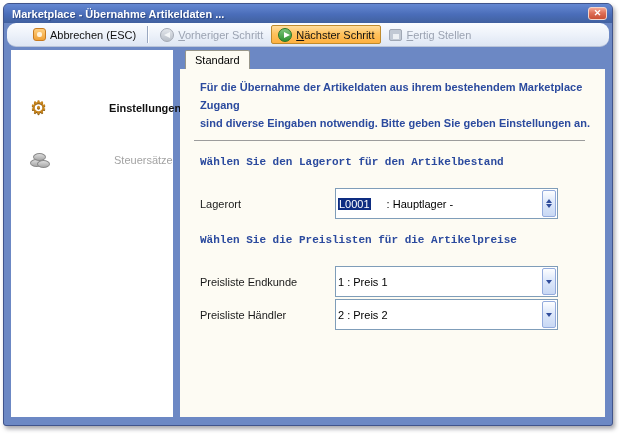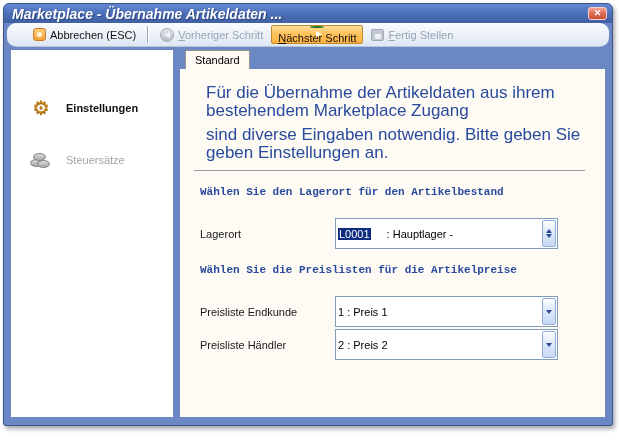--- a/index.html
+++ b/index.html
@@ -5,33 +5,33 @@
   * { box-sizing: border-box; }
   html, body { width:619px; height:442px; margin:0; padding:0; background:#fff;
     font-family:"Liberation Sans","DejaVu Sans",sans-serif; }
   .window { position:absolute; left:3px; top:3px; width:610px; height:423px;
     background:var(--frame,#6C88C4); border:1px solid #40548C; border-radius:6px 6px 3px 3px;
     box-shadow:2px 3px 4px rgba(60,60,70,.45); display:flex; flex-direction:column; overflow:hidden; }
   
   .titlebar { height:19px; flex:0 0 19px; display:flex; align-items:center; padding:0 5px 0 8px;
     background:linear-gradient(180deg,var(--titlebar-top,#6588D2) 0%,#4A6DB9 55%,var(--titlebar-bottom,#41619F) 100%);
     border-radius:5px 5px 0 0; }
-  .title-text { color:#fff; font-size:14px; font-weight:bold; text-shadow:1px 1px 1px #2A4480; white-space:nowrap;font-style:italic; }
+  .title-text { color:#fff; font-size:11px; font-weight:bold; text-shadow:1px 1px 1px #2A4480; white-space:nowrap; }
   .close-btn { margin-left:auto; width:19px; height:13px; border:1px solid #F2D5CB; border-radius:3px;
     background:linear-gradient(180deg,#F4A693,#DE6F57 45%,#C94F35); color:#fff; font-size:9px; font-weight:bold;
     display:flex; align-items:center; justify-content:center; cursor:default; padding:0; line-height:1; }
   
   .toolbar { flex:0 0 24px; margin:0 3px; display:flex; align-items:center; gap:1px; padding:0 19px;
     background:linear-gradient(180deg,#FBFDFF 0%,#EDF2FA 50%,#DEE6F3 100%);
     border-bottom:1px solid #B9C4D9;border-radius:9px; }
   .tb-btn { display:inline-flex; align-items:center; gap:4px; height:19px; padding:0 6px;
     background:transparent; border:1px solid transparent; border-radius:2px; font-size:11px; color:#111;
     font-family:inherit; }
   .tb-btn.highlighted { background:linear-gradient(180deg,var(--highlight-top,#FFDD9E) 0%,#FFC25E 45%,var(--highlight-bottom,#FFB140) 100%);
-    border:1px solid #C08B2D;flex-direction:column; }
+    border:1px solid #C08B2D; }
   .tb-btn.disabled { color:#9BA3B2; }
   .tb-sep { width:0; height:17px; border-left:1px solid #9AA8C0; border-right:1px solid #FFFFFF; margin:0 3px; }
   
   .ico { display:inline-block; position:relative; }
   .ico-cancel { width:13px; height:13px; border-radius:3px; border:1px solid #C87B1F;
     background:linear-gradient(180deg,#FFCF7E,#F0A136); }
   .ico-cancel::after { content:""; position:absolute; left:3px; top:3px; width:5px; height:5px;
     border-radius:2px; background:#FFF3DC; }
   .ico-circle { width:14px; height:14px; border-radius:50%; }
   .ico-prev { background:linear-gradient(180deg,#E3E6EB,#B9BFC9); border:1px solid #A3A9B4; }
@@ -41,34 +41,34 @@
   .ico-next::after { content:""; position:absolute; left:4.5px; top:3.5px; width:0; height:0;
     border-top:3.5px solid transparent; border-bottom:3.5px solid transparent; border-left:6px solid #fff; }
   .ico-save { width:13px; height:12px; border-radius:2px; background:#C2C9D4; border:1px solid #9FA7B4; }
   .ico-save::after { content:""; position:absolute; left:2.5px; bottom:1px; width:6px; height:5px; background:#EDF0F4; }
   
   .body { flex:1; display:flex; gap:7px; padding:3px 7px 8px 7px; min-height:0; }
   .sidebar { width:162px; background:#fff; flex:0 0 162px; }
   .side-item { display:flex; align-items:center; gap:14px; padding-left:19px; height:28px; }
   .side-item.first { margin-top:44px; }
   .side-item.second { margin-top:24px; }
-  .side-label { font-size:11px; font-weight:bold; color:#111; }
+  .side-label { font-size:11px; font-weight:bold; color:#111;margin-left:48px; }
   .side-item.disabled .side-label { color:#A3A3A3; font-weight:normal; }
   .ico-gear { font-size:19px; color:#C9861E; line-height:20px; text-shadow:0 1px 0 #8A5A10; width:22px; text-align:center; }
   .ico-coins { width:22px; height:18px; position:relative; }
   .coin { position:absolute; width:13px; height:8px; border-radius:50%;
     background:linear-gradient(#DCDCDC,#A8A8A8); border:1px solid #8A8A8A; }
   .coin.c1 { left:0; top:8px; } .coin.c2 { left:7px; top:9px; } .coin.c3 { left:3px; top:2px; }
   
   .main-col { flex:1; display:flex; flex-direction:column; min-width:0; }
   .tab-row { height:19px; display:flex; align-items:flex-end; padding-left:5px; }
   .tab { height:19px; padding:8px 9px; display:flex; align-items:center; font-size:11px; color:#000;
     background:var(--panel,#FDFBF3); border:1px solid #98968A; border-bottom:none; border-radius:2px 2px 0 0; }
   .panel { flex:1; background:var(--panel,#FDFBF3); padding:9px 12px 0 20px; }
-  .intro-line { margin:6px; font-size:17px; font-weight:normal; color:var(--navy,#2B4A9E); line-height:18px; }
+  .intro-line { margin:0; font-size:11px; font-weight:bold; color:var(--navy,#2B4A9E); line-height:18px; }
   .separator { border:none; border-top:1px solid #9C9C9C; margin:8px 8px 0 -6px; }
   .section-heading { margin:15px 0 0 0; font-size:11px; font-weight:bold; color:var(--navy,#2B4A9E);font-family:Liberation Mono, monospace; }
   .row { display:flex; align-items:center; margin-top:20px; }
   .row.tight { margin-top:2px; }
   .field-label { width:135px; flex:0 0 135px; font-size:11px; color:#1A1A1A; }
   .field { position:relative; width:223px; height:31px; border:1px solid #7F9DB9; background:#fff;
     display:flex; align-items:center; font-size:11px; color:#000; padding-left:2px; }
   .sel { background:var(--selection,#0E2D81); color:#fff; padding:0 1px; }
   .rest { margin-left:16px; }
   .spin-btn, .dd-btn { position:absolute; right:1px; top:1px; bottom:1px; width:14px;

